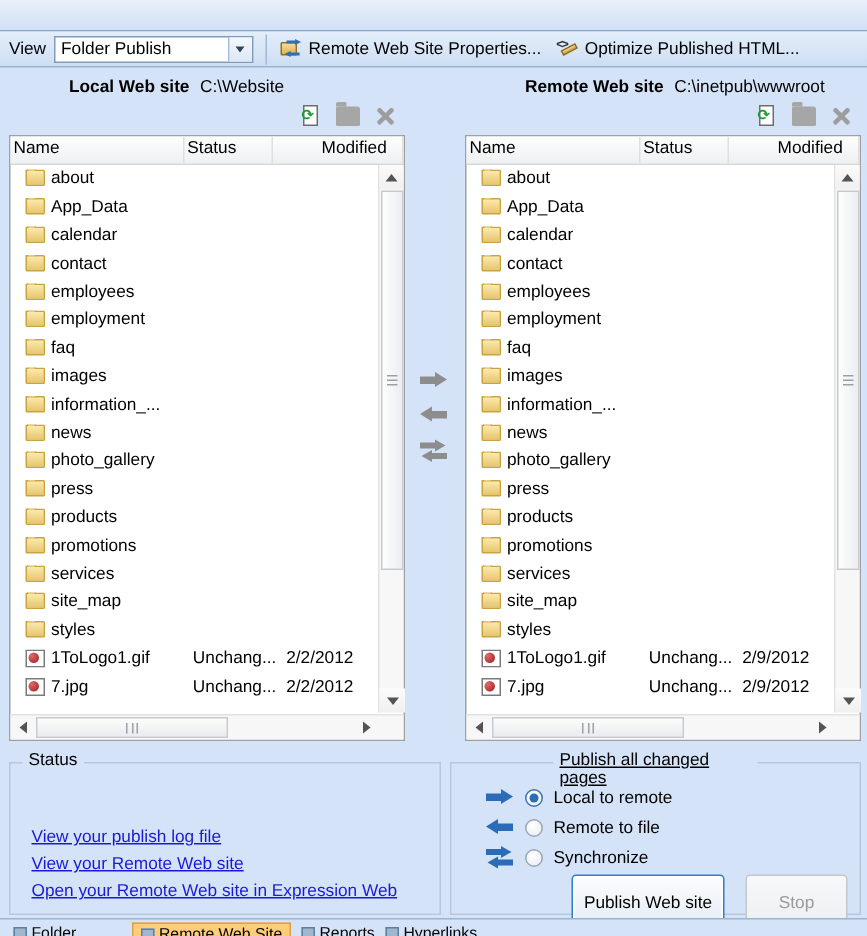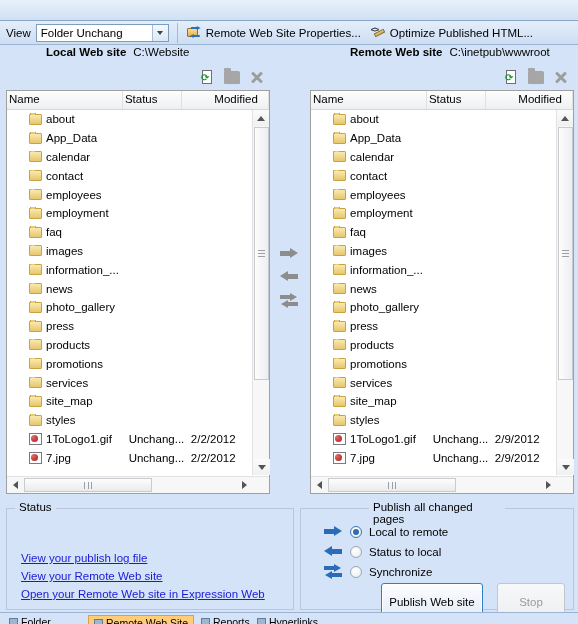--- a/index.html
+++ b/index.html
@@ -55,21 +55,21 @@
   .ico-rprops .a2{position:absolute;left:3px;top:8px;width:10px;height:4px;background:#2f6fb5;
      clip-path:polygon(10px 1px,4px 1px,4px 0,0 2px,4px 4px,4px 3px,10px 3px);}
 
   
   .ico-opt{position:relative;width:15px;height:13px;flex:0 0 auto;font-size:8px;color:#2a2a2a;}
   .ico-opt .br{position:absolute;left:0;top:-1px;letter-spacing:-1px;font-weight:bold;}
   .ico-opt .pn{position:absolute;left:3px;top:5px;width:11px;height:4px;
      background:linear-gradient(#f4d98b,#c99a33);transform:rotate(-28deg);border:1px solid #8c6a1c;box-sizing:border-box;}
 
   
-  .pathrow{position:absolute;top:46px;height:18px;display:flex;align-items:flex-start;font-size:11.5px;padding-left:39px;}
+  .pathrow{position:absolute;top:46px;height:18px;display:flex;align-items:flex-end;font-size:11.5px;padding-left:39px;}
   .pathrow .ttl{font-weight:bold;}
   .pathrow .pth{margin-left:7px;}
   #localPath{left:7px;}
   #remotePath{left:311px;}
 
   
   .panel{position:absolute;top:64px;width:264px;height:432px;}
   #localPanel{left:6px;}
   #remotePanel{left:310px;}
 
@@ -93,21 +93,21 @@
   .hdr{display:flex;height:19px;background:linear-gradient(#fdfdfd,#eef0f2);
      border-bottom:1px solid #d6d6d6;box-sizing:border-box;position:relative;}
   .hdr .hc{font-size:11.5px;padding:2px 0 0 2px;box-sizing:border-box;
      border-right:1px solid #e0e0e0;overflow:hidden;white-space:nowrap;}
   .hc.c0{width:123px;}
   .hc.c1{width:63px;}
   .hc.c2{width:60px;margin-left:30px;}
 
   .rows{position:absolute;left:0;top:19px;right:17px;bottom:18px;overflow:hidden;}
   .row{display:flex;height:18.8px;align-items:center;font-size:11.5px;white-space:nowrap;}
-  .row .cname{width:123px;display:flex;align-items:center;gap:4px;padding-left:22px;box-sizing:border-box;overflow:hidden;}
+  .row .cname{width:123px;display:flex;align-items:flex-start;gap:4px;padding-left:10px;box-sizing:border-box;overflow:hidden;}
   .row .cstat{width:63px;overflow:hidden;}
   .row .cmod{width:62px;overflow:hidden;}
 
   .fico{width:13px;height:11px;flex:0 0 auto;position:relative;
      background:linear-gradient(#fbe9ae,#e6c66e);border:1px solid #c9a33f;border-radius:0 1px 1px 1px;box-sizing:border-box;}
   .fico:before{content:"";position:absolute;left:0;top:-3px;width:6px;height:3px;
      background:#e8cb79;border:1px solid #c9a33f;border-bottom:none;border-radius:1px 1px 0 0;box-sizing:border-box;}
   .gico{width:13px;height:12px;flex:0 0 auto;position:relative;background:#fff;border:1px solid #7a7a7a;box-sizing:border-box;}
   .gico:after{content:"";position:absolute;left:1px;top:1px;width:7px;height:7px;border-radius:50%;
      background:radial-gradient(circle at 30% 30%,#e26a6a,#9d1f1f);}
@@ -157,21 +157,21 @@
   .xa.s .d{top:7px;}
   .xa.s .d:before{content:"";position:absolute;right:0;top:1px;width:11px;height:4px;background:#8d8d8d;}
   .xa.s .d:after{content:"";position:absolute;right:10px;top:-1px;width:0;height:0;
      border-top:4px solid transparent;border-bottom:4px solid transparent;border-right:7px solid #8d8d8d;}
 
   
   .gbox{position:absolute;border:1px solid #b9c7d8;background:transparent;}
   .gbox>.cap{position:absolute;top:-8px;left:8px;background:#d4e3f7;padding:0 4px;font-size:11.5px;}
   #statusBox{left:6px;top:508px;width:286px;height:100px;}
   #publishBox{left:300px;top:508px;width:272px;height:100px;}
-  #publishBox>.cap{left:50%;transform:translateX(-50%);}
+  #publishBox>.cap{left:50%;transform:translateX(-50%);text-decoration:underline;}
 
   .stat-line{position:absolute;left:14px;font-size:11.5px;white-space:nowrap;}
   #sl1{top:9px;} #sl2{top:25px;}
   .lnk{position:absolute;left:14px;font-size:11.5px;color:#1a1ad6;text-decoration:underline;white-space:nowrap;}
   #lk1{top:43px;} #lk2{top:61px;} #lk3{top:79px;}
 
   .radiorow{position:absolute;left:22px;display:flex;align-items:center;gap:7px;font-size:11.5px;}
   #rr1{top:16px;} #rr2{top:36px;} #rr3{top:56px;}
   .barrow{width:20px;height:13px;position:relative;flex:0 0 auto;}
   .barrow.r:before{content:"";position:absolute;left:1px;top:4px;width:11px;height:5px;background:#2b6cb8;}
@@ -217,21 +217,21 @@
 
 <div class="app">
 
   <div class="tabstrip">
     <div class="tab-underline"></div>
   </div>
 
   <div class="toolbar">
     <span class="tb-label">View</span>
     <div class="combo">
-      <span class="ctext">Folder Unchang</span>
+      <span class="ctext">Folder Publish</span>
       <span class="cbtn">
           <i class="caret"></i>
         </span>
     </div>
     <div class="tb-sep"></div>
     <div class="tb-btn">
       <span class="ico-rprops">
         <span class="f"></span>
           <span class="a1"></span>
           <span class="a2"></span>
@@ -680,21 +680,21 @@
     <span class="cap">Publish all changed pages</span>
 
     <div class="radiorow" id="rr1">
       <span class="barrow r"></span>
       <span class="radio on"></span>
       <span>Local to remote</span>
     </div>
     <div class="radiorow" id="rr2">
       <span class="barrow l"></span>
       <span class="radio"></span>
-      <span>Status to local</span>
+      <span>Remote to file</span>
     </div>
     <div class="radiorow" id="rr3">
       <span class="barrow s">
           <i class="u"></i>
           <i class="d"></i>
         </span>
       <span class="radio"></span>
       <span>Synchronize</span>
     </div>
 

